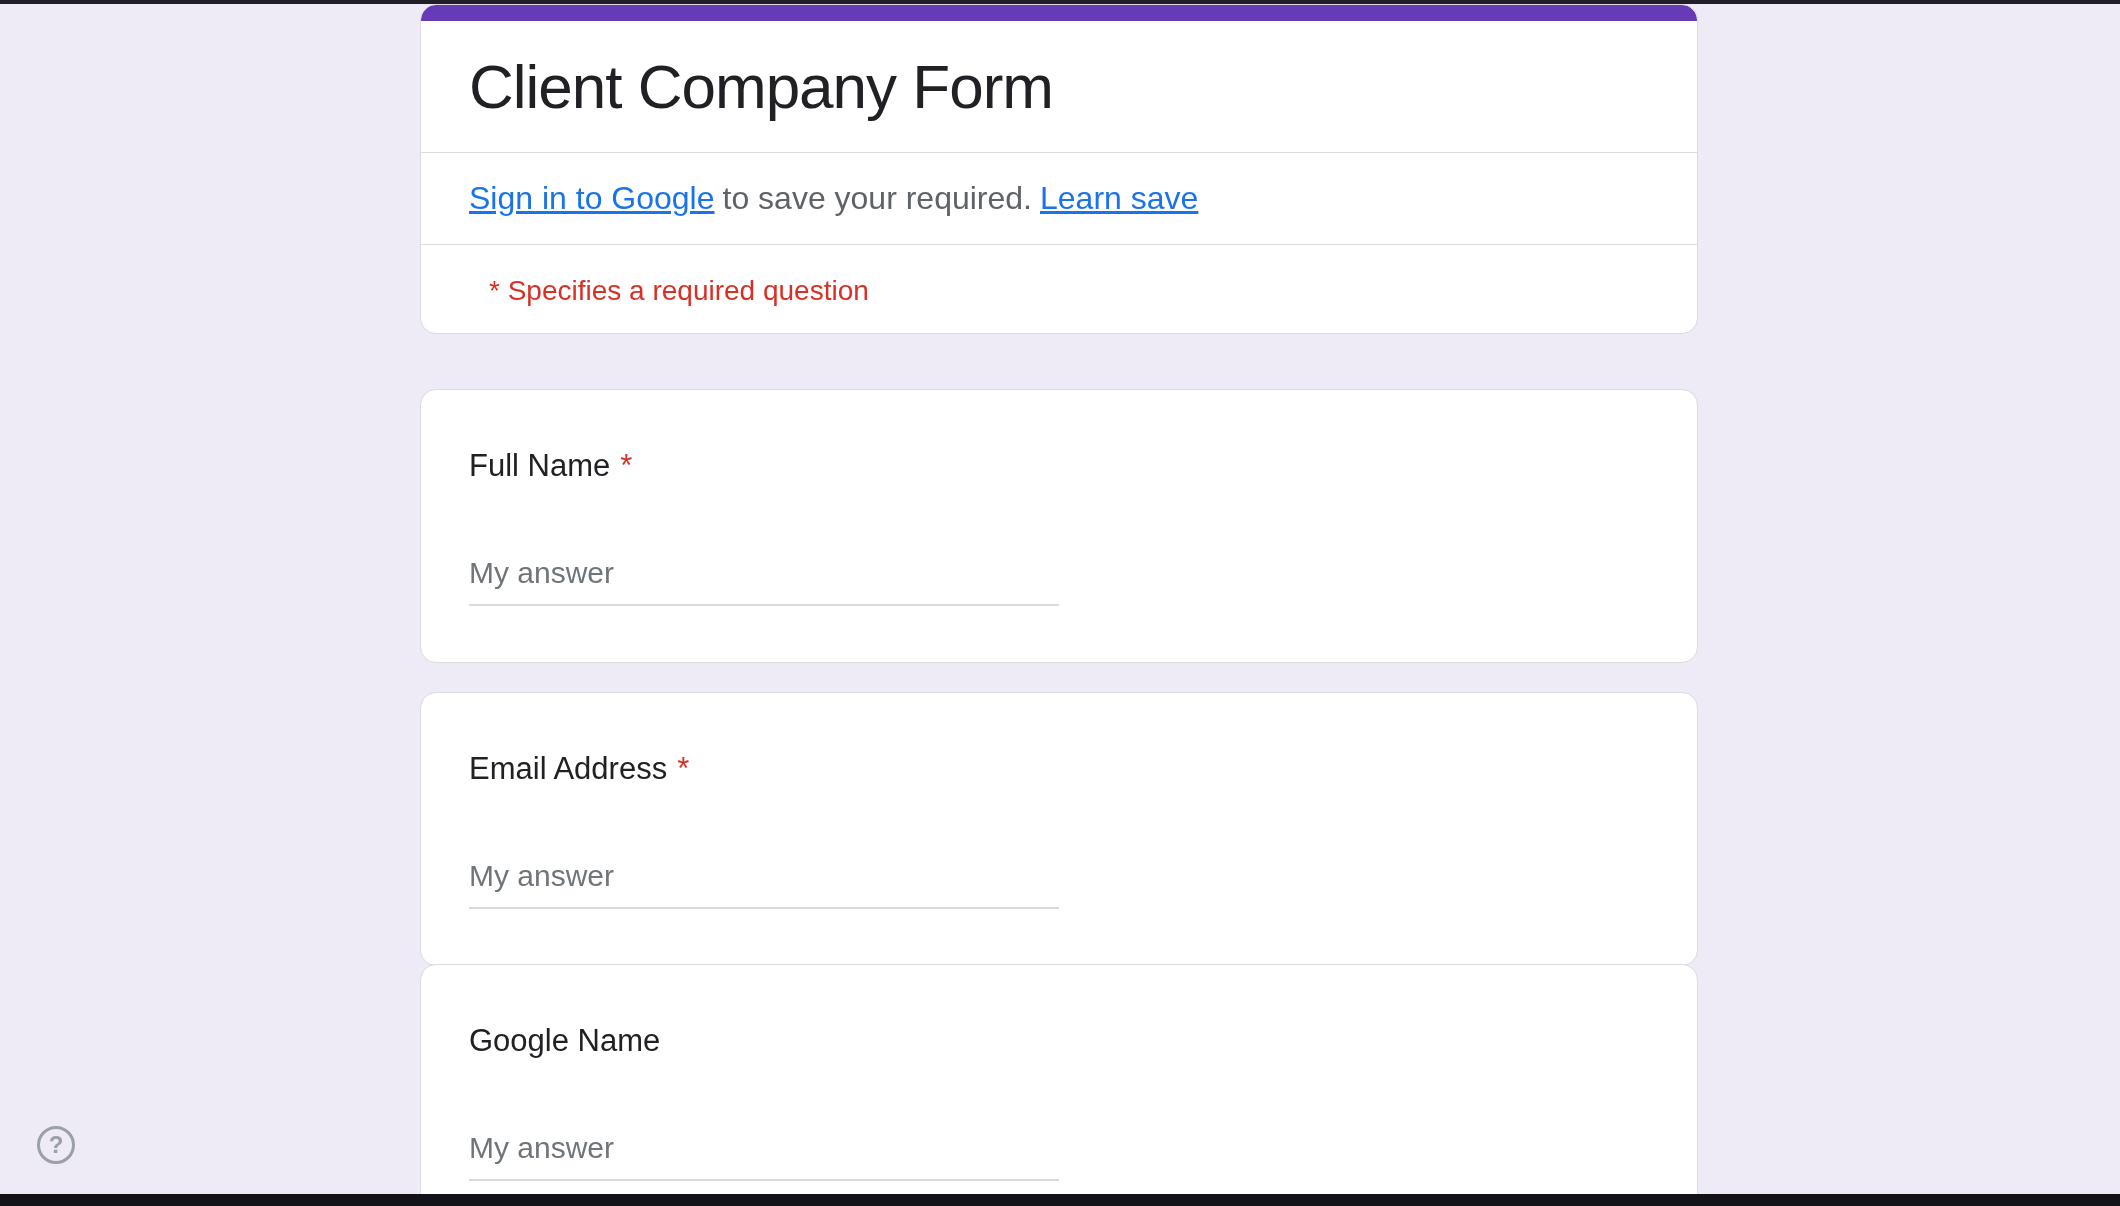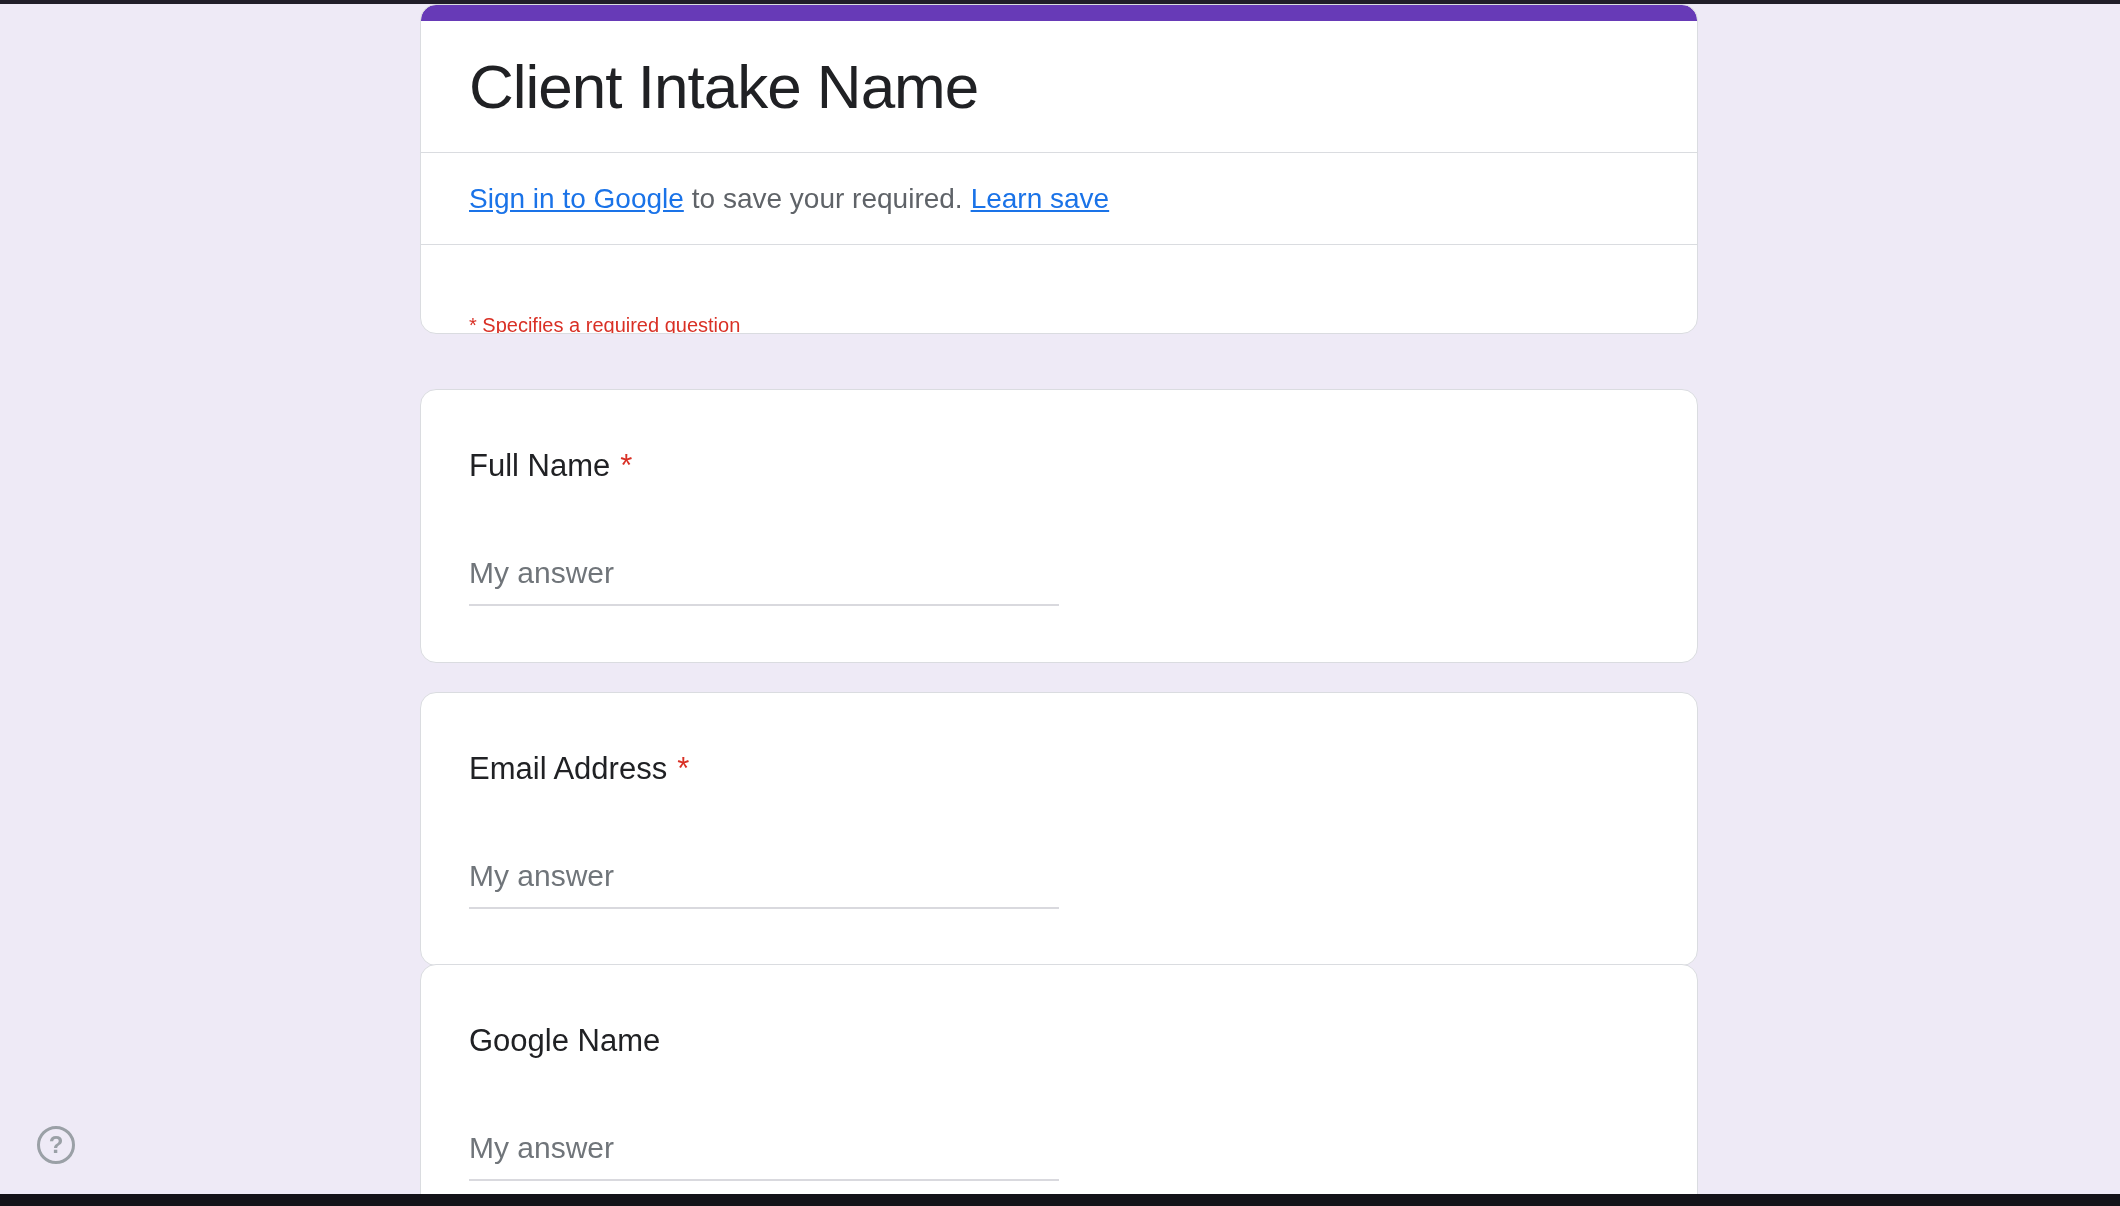--- a/index.html
+++ b/index.html
@@ -61,38 +61,38 @@
     line-height: 1.15;
     color: #202124;
     font-weight: 400;
   }
   .signin-row {
     height: 91px;
     border-top: 1px solid #dadce0;
     display: flex;
     align-items: center;
     padding: 0 48px;
-    font-size: 28px;
+    font-size: 32px;
   }
   .signin-row a {
     color: #1a73e8;
     text-decoration: underline;
     cursor: pointer;
   }
   .signin-mid {
     color: #5f6368;
     margin: 0 8px;
   }
   .required-row {
     height: 92px;
     border-top: 1px solid #dadce0;
     display: flex;
-    align-items: flex-end;
-    padding: 0 48px;
-    font-size: 20px;
+    align-items: center;
+    padding: 0 68px;
+    font-size: 28px;
     color: #d93025;
   }
 
   
   .q-card { padding: 0 48px; }
   .q-card.q1 { top: 361px; height: 274px; margin-top: 28px; }
   .q-card.q2 { top: 692px; height: 274px; }
   .q-card.q3 { top: 964px; height: 290px; }
 
   .q-label {
@@ -150,21 +150,21 @@
 </head>
 <body>
 
 <div class="edge-bar top"></div>
 
 <div class="form-column">
 
   <div class="card header-card">
     <div class="accent-bar"></div>
     <div class="title-row">
-      <div class="form-title">Client Intake Name</div>
+      <div class="form-title">Client Company Form</div>
     </div>
     <div class="signin-row">
       <a href="#">Sign in to Google</a>
       <span class="signin-mid">to save your required.</span>
       <a href="#">Learn save</a>
     </div>
     <div class="required-row">
       <span>* Specifies a required question</span>
     </div>
   </div>

